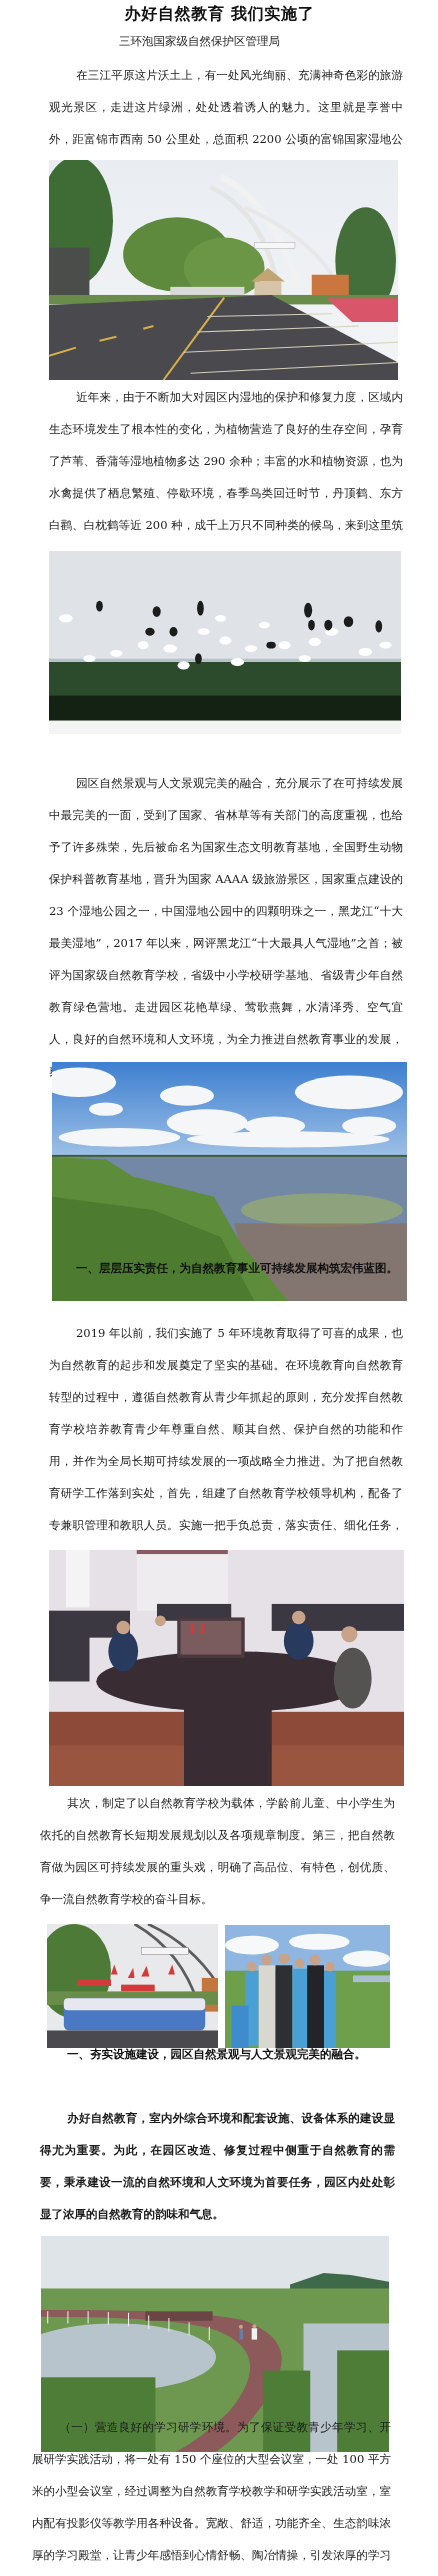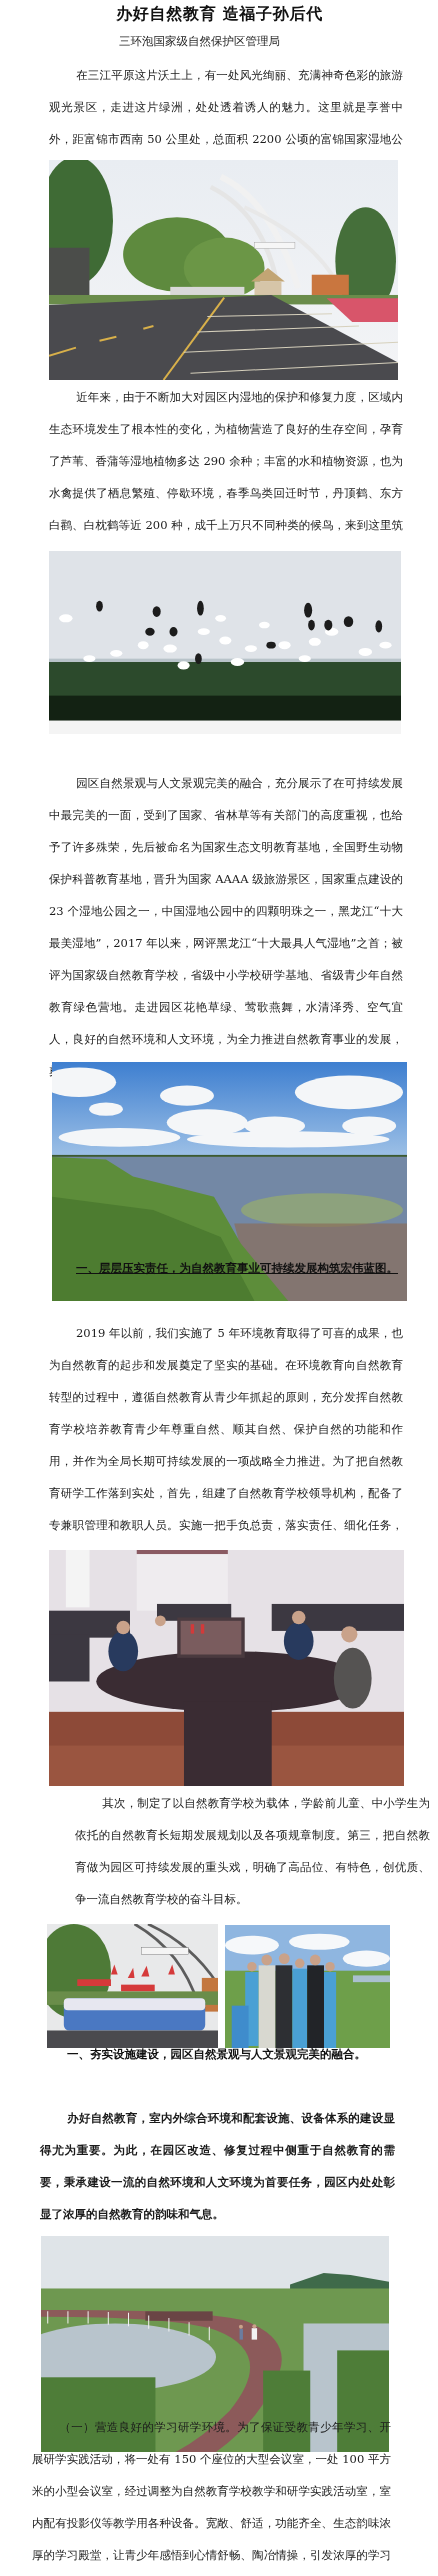--- a/index.html
+++ b/index.html
@@ -44,21 +44,21 @@
     color: #111;
     text-align: justify;
   }
   .heading .indent { display: inline-block; width: 27px; }
   .photo { overflow: hidden; }
   .photo svg { display: block; width: 100%; height: 100%; }
 </style>
 </head>
 <body>
 
-<div class="abs title">办好自然教育  造福子孙后代</div>
+<div class="abs title">办好自然教育  我们实施了</div>
 <div class="abs subtitle">三环泡国家级自然保护区管理局</div>
 
 <div class="abs para" style="left:49px; top:59px; width:354px;">
   <span class="indent"></span><span>在三江平原这片沃土上，有一处风光绚丽、充满神奇色彩的旅游观光景区，走进这片绿洲，处处透着诱人的魅力。这里就是享誉中外，距富锦市西南 50 公里处，总面积 2200 公顷的富锦国家湿地公园。</span>
 </div>
 
 <div class="abs photo" style="left:49px; top:160px; width:349px; height:220px;" title="湿地公园大门与道路">
   <svg viewBox="0 0 518 326" preserveAspectRatio="none">
     <defs>
       <linearGradient id="sky1" x1="0" y1="0" x2="0" y2="1">
@@ -175,21 +175,21 @@
     </g>
     <rect x="0" y="138" width="526" height="3" fill="#3c5a32"></rect>
     <rect x="0" y="141" width="526" height="214" fill="#7388a5"></rect>
     <ellipse cx="400" cy="220" rx="120" ry="25" fill="#8da27d"></ellipse>
     <polygon points="270,240 526,240 526,355 300,355" fill="#8a6d5a" opacity="0.7"></polygon>
     <polygon points="0,141 80,145 120,170 180,185 240,200 280,270 350,355 0,355" fill="#5d8d3a"></polygon>
     <polygon points="0,200 150,220 250,260 300,355 0,355" fill="#4d7c30"></polygon>
   </svg>
 </div>
 
-<div class="abs heading" style="left:49px; top:1252px; width:354px;text-decoration:underline;">
+<div class="abs heading" style="left:49px; top:1252px; width:354px;">
   <span class="indent"></span><span>一、层层压实责任，为自然教育事业可持续发展构筑宏伟蓝图。</span>
 </div>
 
 <div class="abs para" style="left:49px; top:1317px; width:354px;">
   <span class="indent"></span><span>2019 年以前，我们实施了 5 年环境教育取得了可喜的成果，也为自然教育的起步和发展奠定了坚实的基础。在环境教育向自然教育转型的过程中，遵循自然教育从青少年抓起的原则，充分发挥自然教育学校培养教育青少年尊重自然、顺其自然、保护自然的功能和作用，并作为全局长期可持续发展的一项战略全力推进。为了把自然教育研学工作落到实处，首先，组建了自然教育学校领导机构，配备了专兼职管理和教职人员。实施一把手负总责，落实责任、细化任务，逐级推进的领导管控体系。</span>
 </div>
 
 <div class="abs photo" style="left:49px; top:1550px; width:355px; height:236px;" title="会议室内召开会议">
   <svg viewBox="0 0 526 350" preserveAspectRatio="none">
     <rect width="526" height="350" fill="#e6e1e6"></rect>
@@ -221,21 +221,21 @@
       <circle cx="445" cy="125" r="12"></circle>
         <circle cx="165" cy="105" r="8"></circle>
     </g>
 
     <rect x="0" y="240" width="526" height="110" fill="#8d4a38"></rect>
     <rect x="0" y="290" width="526" height="60" fill="#9a5540"></rect>
     <rect x="200" y="225" width="130" height="125" fill="#3a2c33"></rect>
   </svg>
 </div>
 
-<div class="abs para" style="left:40px; top:1787px; width:355px;margin-left:35px;">
+<div class="abs para" style="left:40px; top:1787px; width:355px;">
   <span class="indent"></span><span>其次，制定了以自然教育学校为载体，学龄前儿童、中小学生为依托的自然教育长短期发展规划以及各项规章制度。第三，把自然教育做为园区可持续发展的重头戏，明确了高品位、有特色，创优质、争一流自然教育学校的奋斗目标。</span>
 </div>
 
 <div class="abs photo" style="left:47px; top:1924px; width:171px; height:124px;" title="学生在公园大门前合影">
   <svg viewBox="0 0 254 184" preserveAspectRatio="none">
     <rect width="254" height="184" fill="#e8e9ea"></rect>
     <ellipse cx="40" cy="70" rx="55" ry="70" fill="#4e7a37"></ellipse>
     <path d="M130 0 Q200 40 225 120" stroke="#5c5c5c" stroke-width="4" fill="none"></path>
     <path d="M150 0 Q215 30 254 90" stroke="#5c5c5c" stroke-width="4" fill="none"></path>
     <rect x="140" y="35" width="70" height="10" fill="#f4f4f4" stroke="#666" stroke-width="0.6"></rect>

